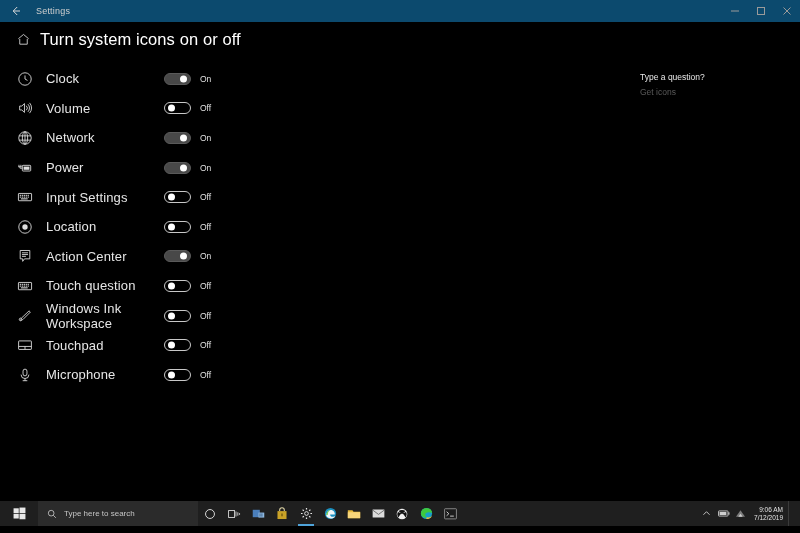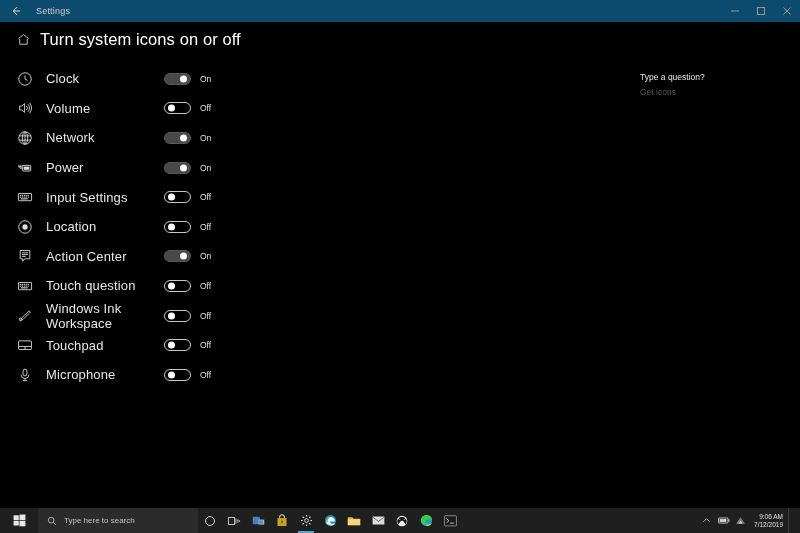--- a/index.html
+++ b/index.html
@@ -111,21 +111,21 @@
     margin-left:9px;
     width:20px;
   }
 
   
   .help-title { font-size:8.5px; color:#e8e8e8; margin-bottom:5px; }
   .help-link  { font-size:8.5px; color:#5a5a5a; text-decoration:none; display:block; }
 
   
   .taskbar {
-    position:absolute; left:0; bottom:0;
+    position:absolute; left:0; bottom:7px;
     width:800px; height:25px;
     background:#1f1f1f;
     display:flex; align-items:center;
   }
   .tb-start {
     width:38px; height:25px;
     display:flex; align-items:center; justify-content:center;
   }
   .tb-search {
     width:160px; height:25px;

